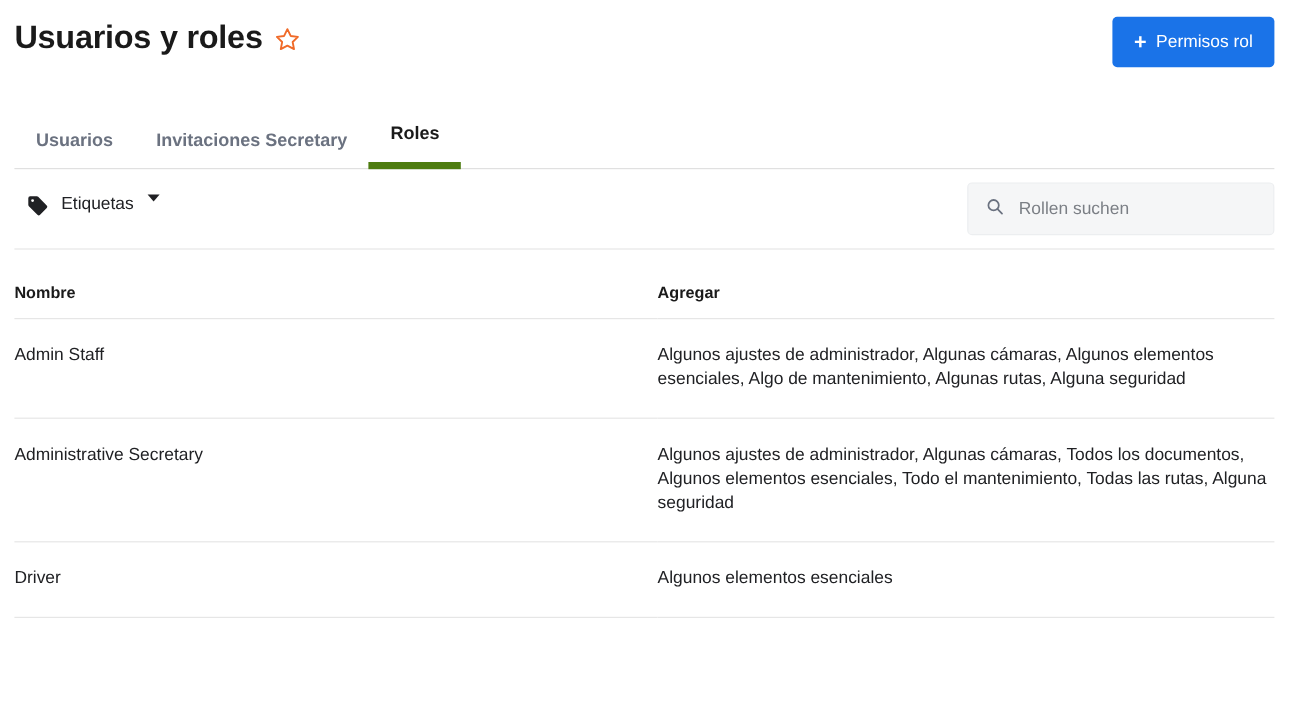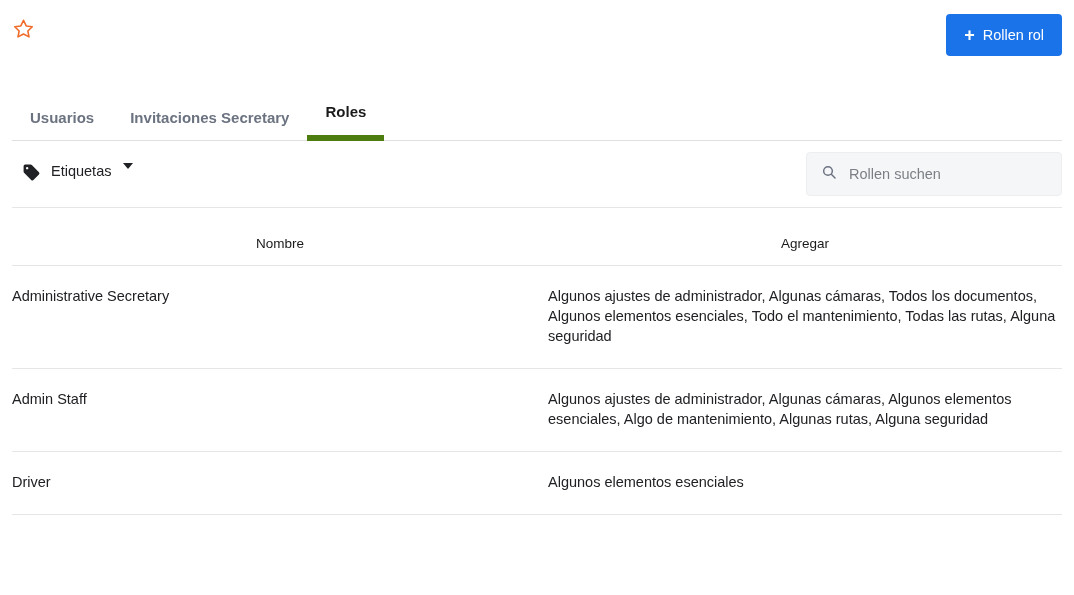--- a/index.html
+++ b/index.html
@@ -151,23 +151,23 @@
     color: #7b7f85;
   }
 
   
   table.roles {
     width: 100%;
     border-collapse: collapse;
     table-layout: fixed;
   }
   table.roles th {
-    text-align: center;
+    text-align: left;
     font-size: 13.5px;
-    font-weight: normal;
+    font-weight: bold;
     color: #1a1a1a;
     padding: 28px 0 14px 0;
     border-bottom: 1px solid #e6e6e6;
   }
   table.roles td {
     font-size: 14.5px;
     color: #202124;
     padding: 20px 0 22px 0;
     border-bottom: 1px solid #e6e6e6;
     vertical-align: top;
@@ -177,29 +177,30 @@
   .col-perms { width: auto; }
   td.perms { padding-right: 30px; }
 </style>
 </head>
 <body>
 
 <div class="page">
 
   <div class="header">
     <div class="title-wrap">
+      <h1 class="page-title">Usuarios y roles</h1>
       <span class="star-icon">
         <svg width="21" height="21" viewBox="0 0 24 24" fill="none" stroke="#f06a28" stroke-width="1.8" stroke-linejoin="round" stroke-linecap="round">
           <polygon points="12,2.6 15.1,9.1 22,10 17,14.9 18.3,21.6 12,18.3 5.7,21.6 7,14.9 2,10 8.9,9.1"></polygon>
         </svg>
       </span>
     </div>
     <button class="add-role-btn">
       <span class="plus">+</span>
-      <span>Rollen rol</span>
+      <span>Permisos rol</span>
     </button>
   </div>
 
   <div class="tabs">
     <div class="tab">Usuarios</div>
     <div class="tab">Invitaciones Secretary</div>
     <div class="tab active">Roles</div>
   </div>
 
   <div class="filterbar">
@@ -230,27 +231,27 @@
       <col class="col-perms">
     </colgroup>
     <thead>
       <tr>
         <th>Nombre</th>
         <th>Agregar</th>
       </tr>
     </thead>
     <tbody>
       <tr>
+        <td>Admin Staff</td>
+        <td class="perms">Algunos ajustes de administrador, Algunas cámaras, Algunos elementos esenciales, Algo de mantenimiento, Algunas rutas, Alguna seguridad</td>
+      </tr>
+      <tr>
         <td>Administrative Secretary</td>
         <td class="perms">Algunos ajustes de administrador, Algunas cámaras, Todos los documentos, Algunos elementos esenciales, Todo el mantenimiento, Todas las rutas, Alguna seguridad</td>
       </tr>
       <tr>
-        <td>Admin Staff</td>
-        <td class="perms">Algunos ajustes de administrador, Algunas cámaras, Algunos elementos esenciales, Algo de mantenimiento, Algunas rutas, Alguna seguridad</td>
-      </tr>
-      <tr>
         <td>Driver</td>
         <td class="perms">Algunos elementos esenciales</td>
       </tr>
     </tbody>
   </table>
 
 </div>
 
 </body></html>

